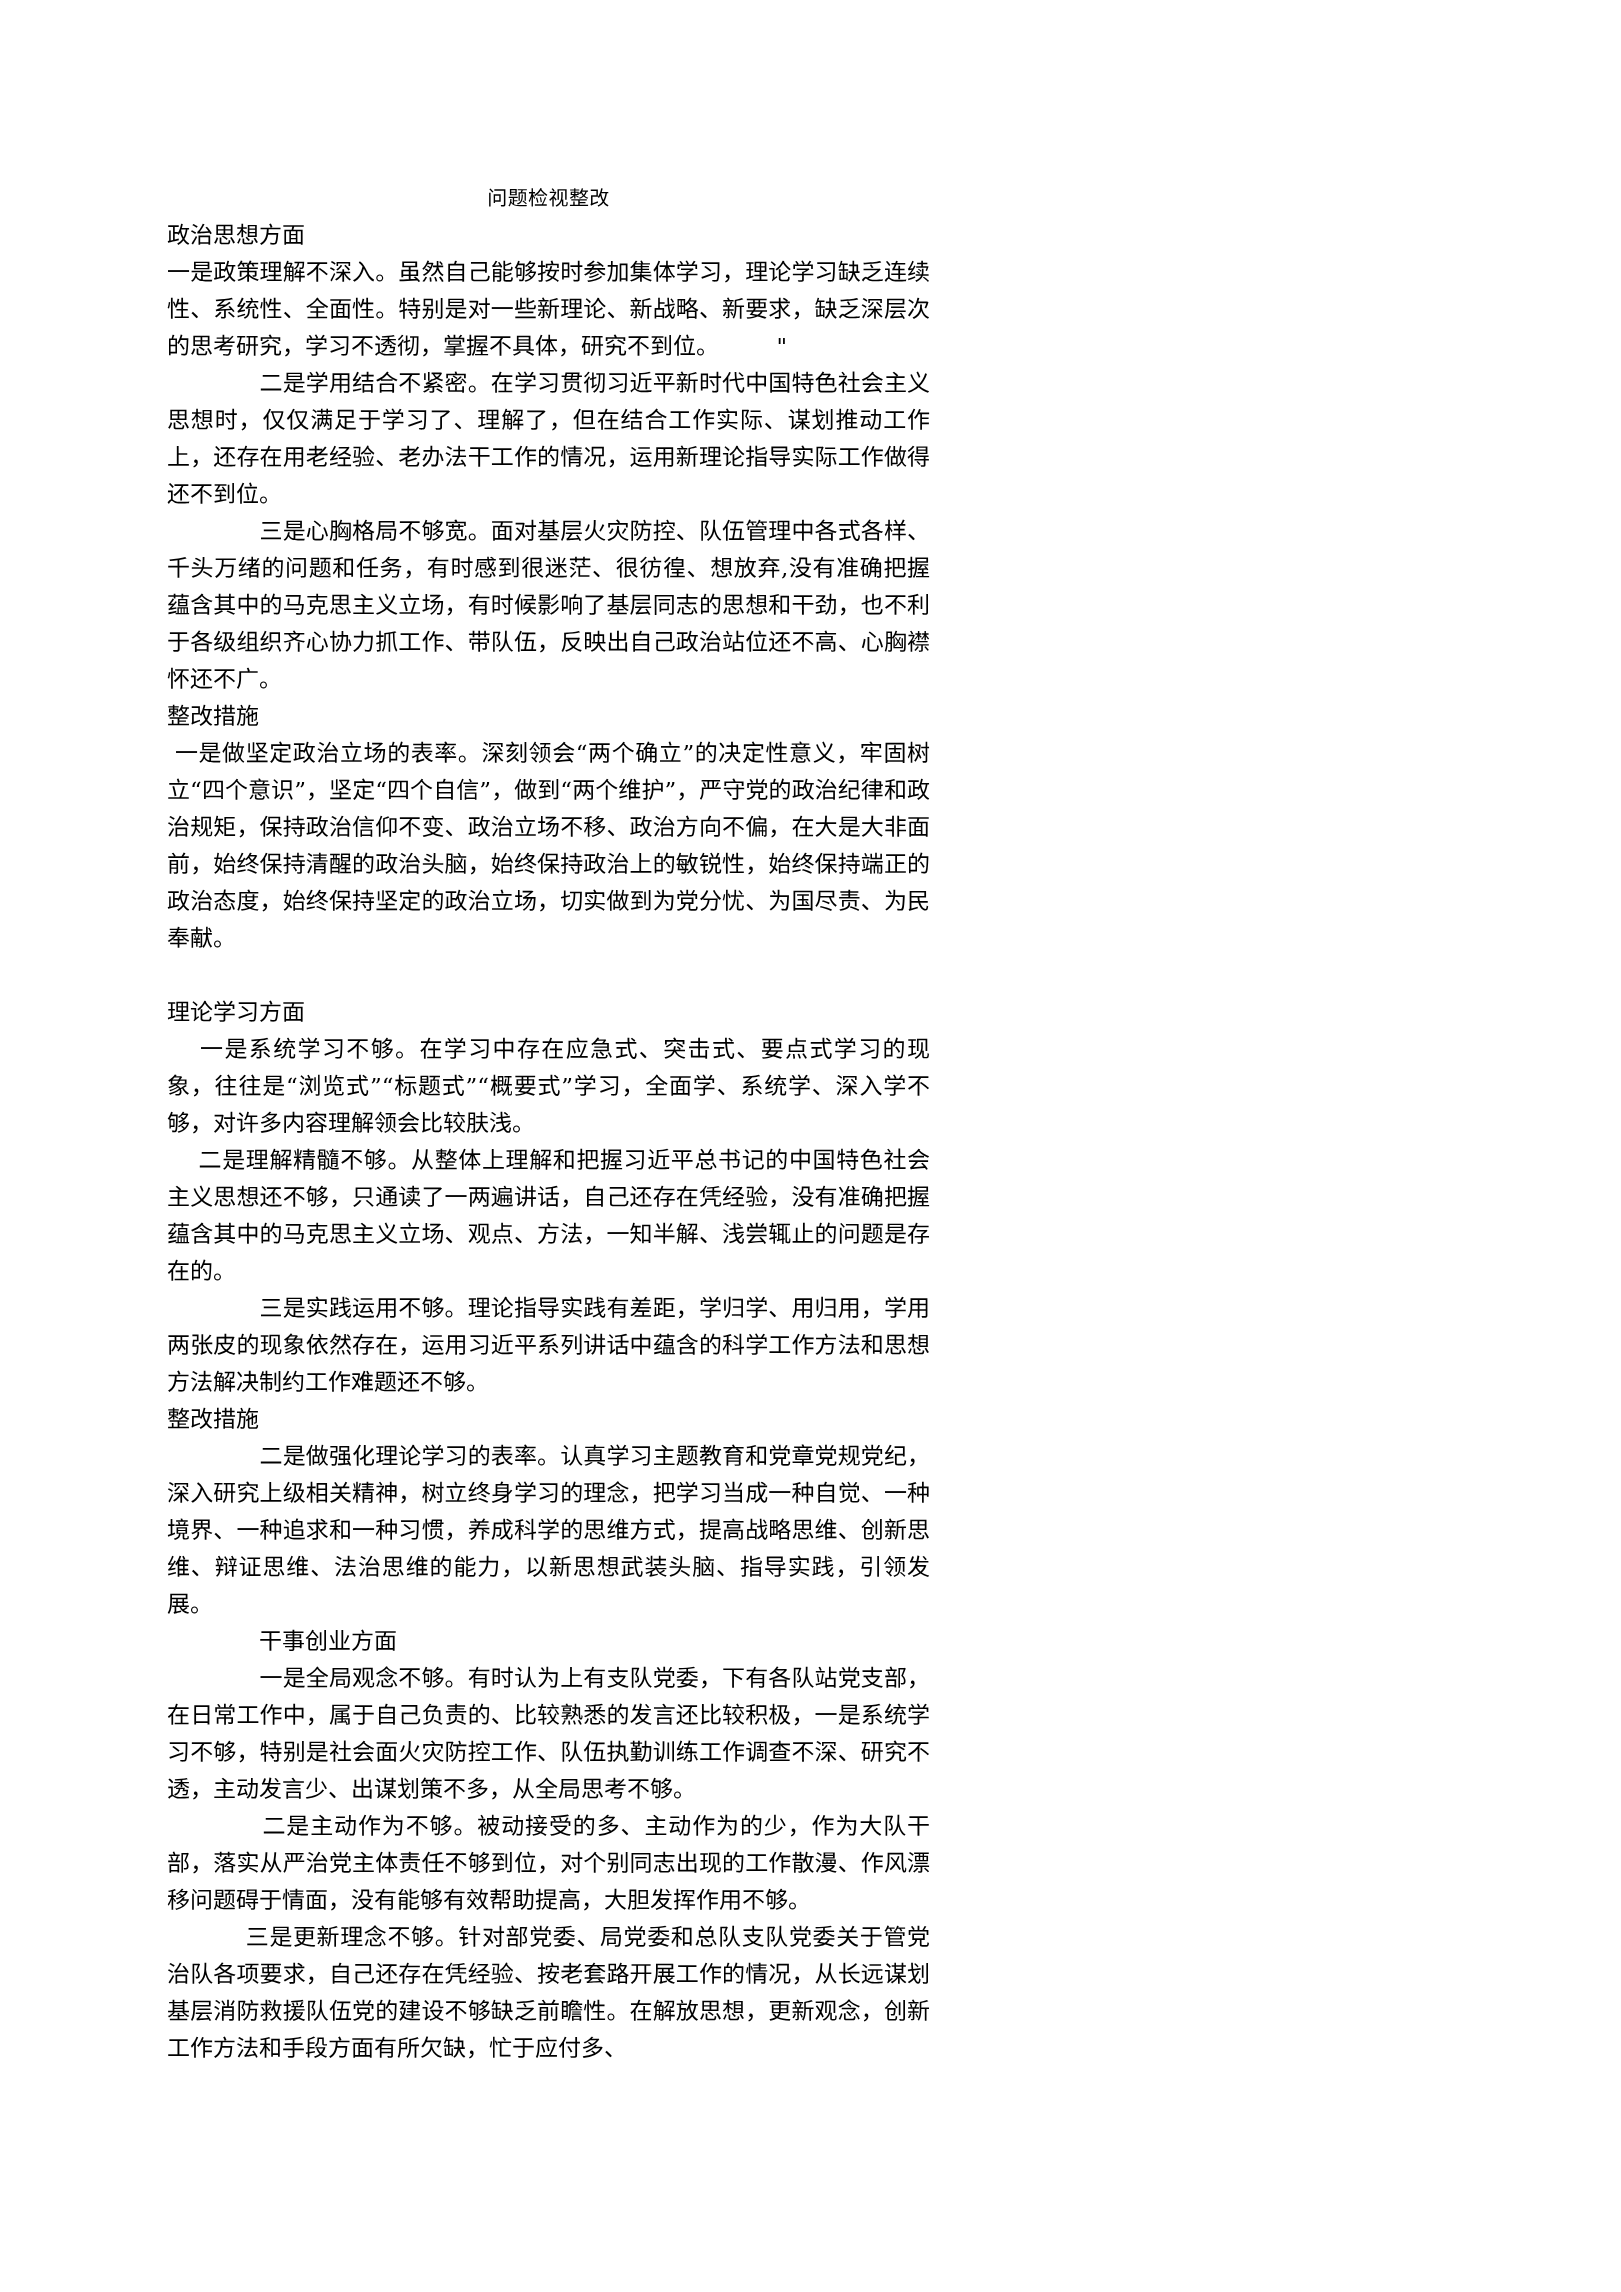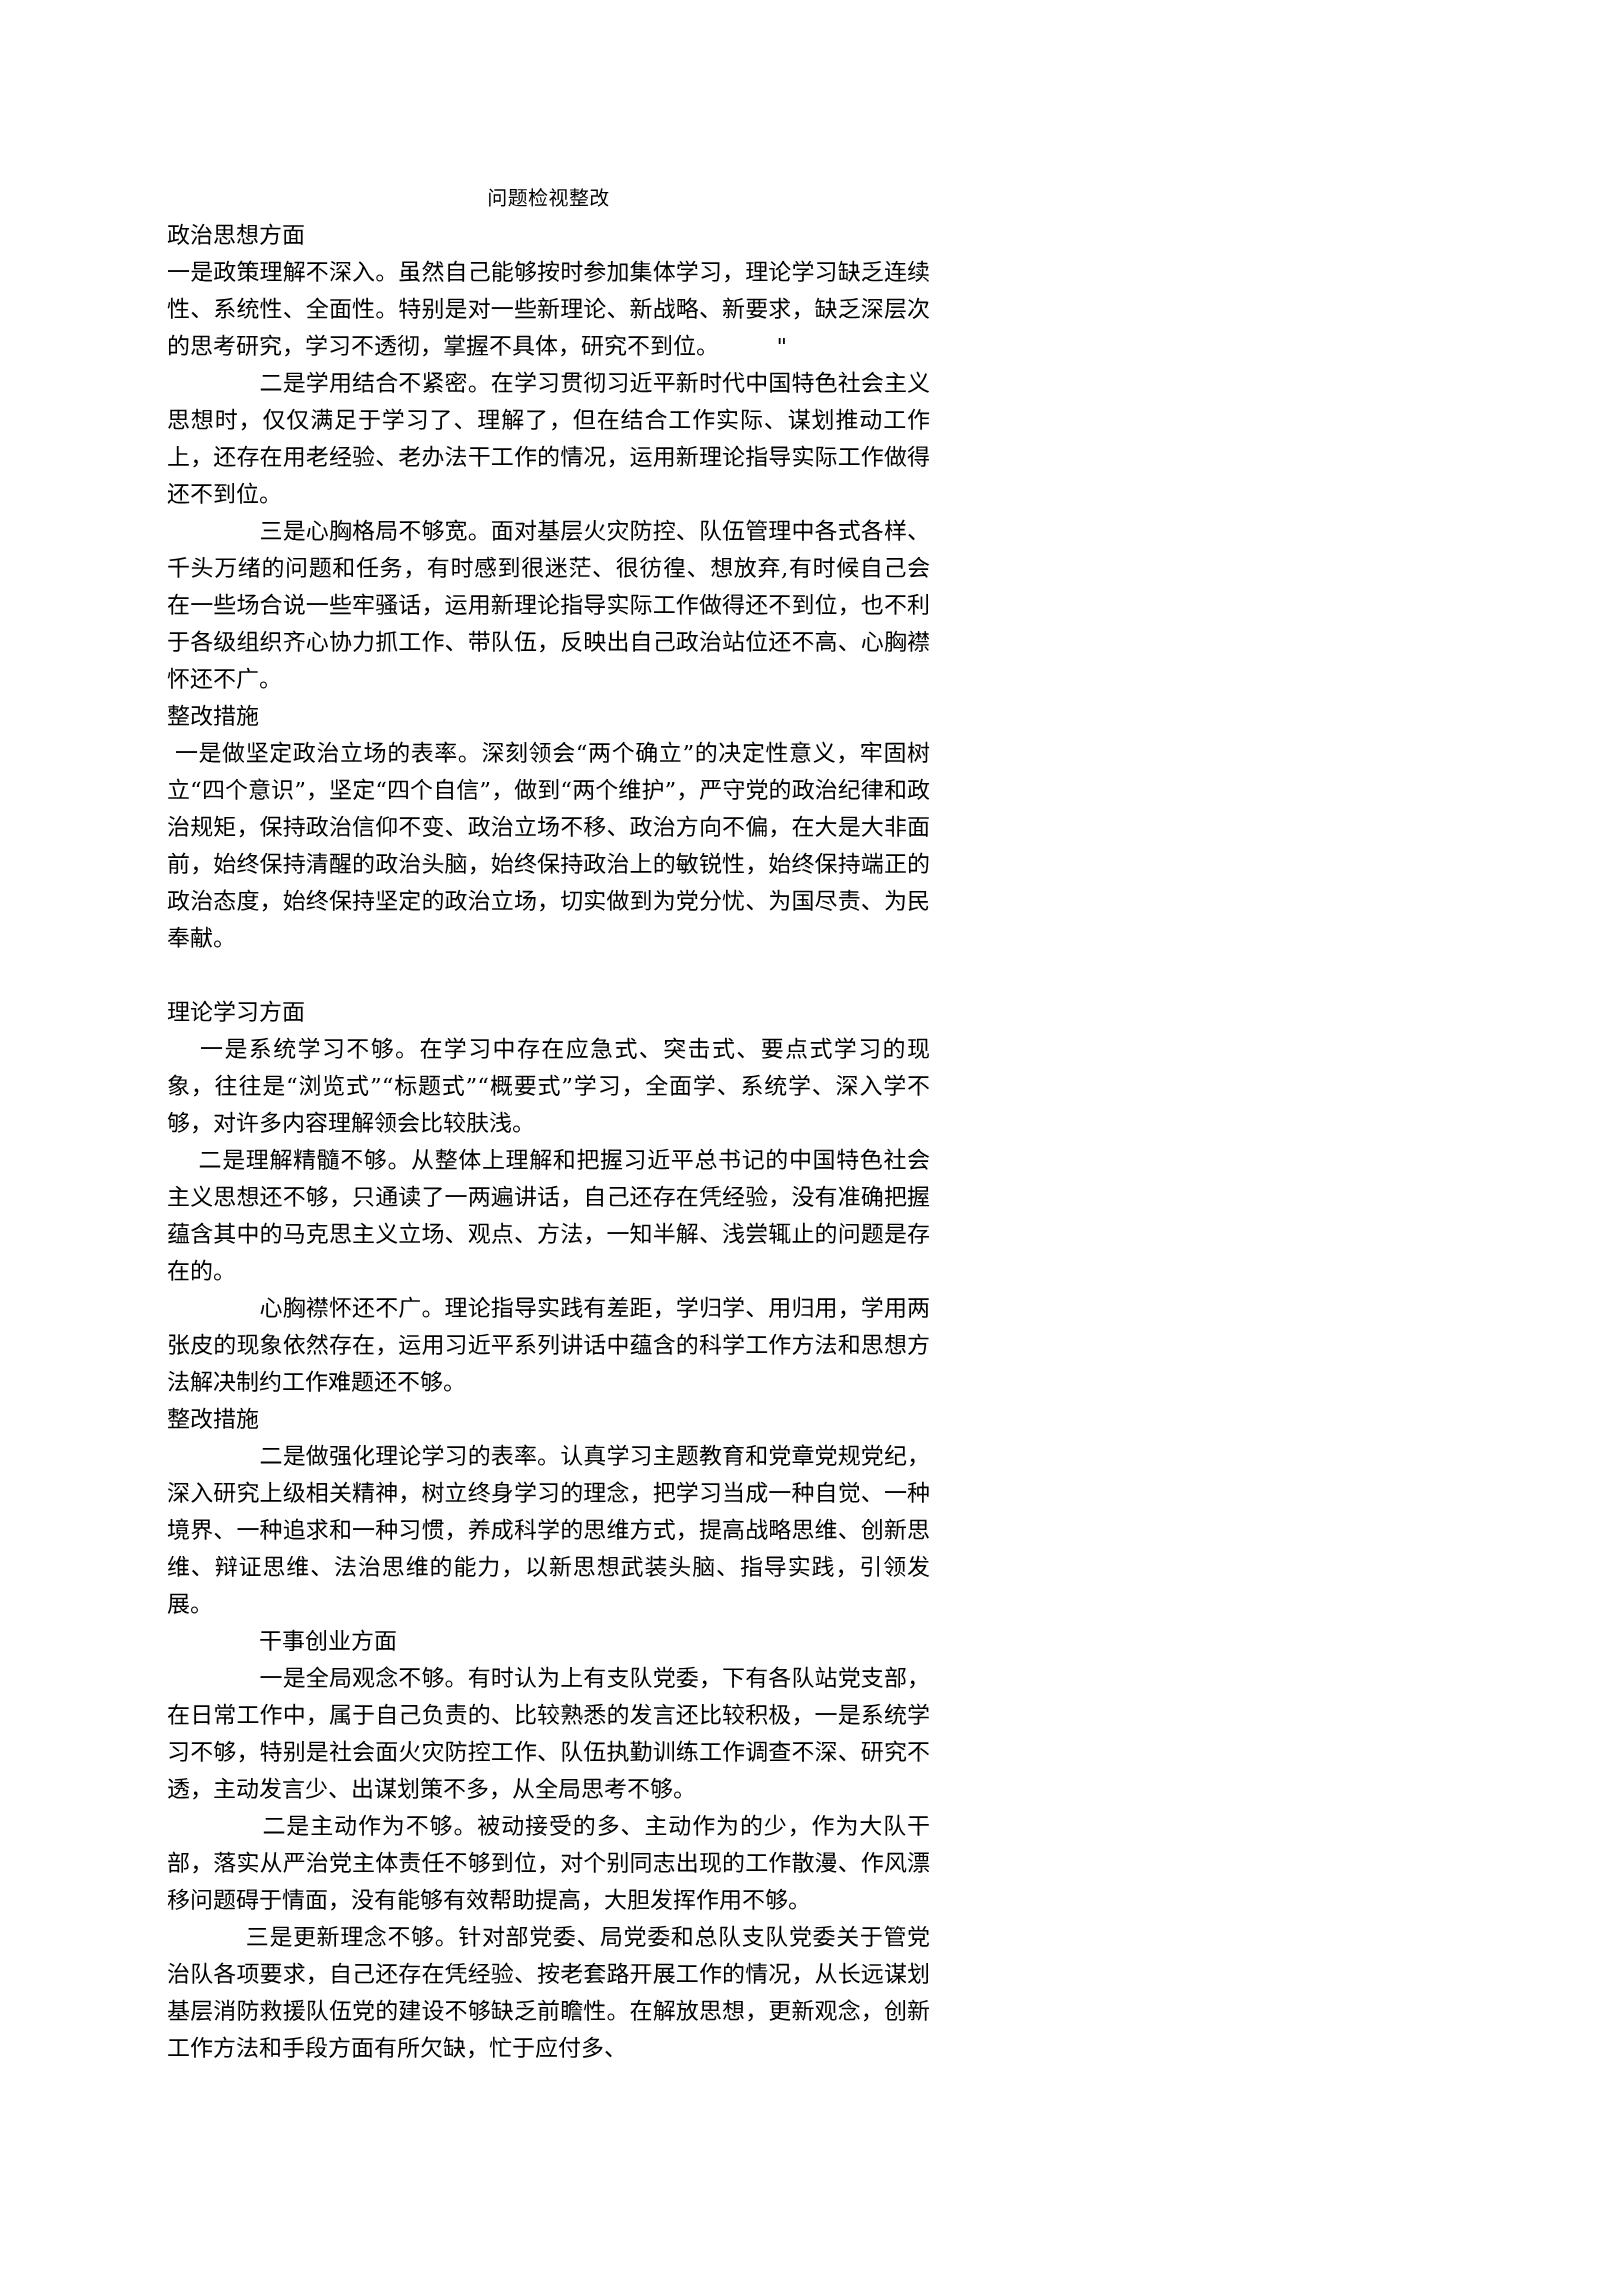--- a/index.html
+++ b/index.html
@@ -56,28 +56,28 @@
 </head>
 <body>
 
 <div class="page">
   <div class="doc-body">
     <div class="doc-title">问题检视整改</div>
     <div id="blocks-container">
         <div class="para heading">政治思想方面</div>
         <div class="para">一是政策理解不深入。虽然自己能够按时参加集体学习，理论学习缺乏连续性、系统性、全面性。特别是对一些新理论、新战略、新要求，缺乏深层次的思考研究，学习不透彻，掌握不具体，研究不到位。　　　"</div>
         <div class="para">　　　　二是学用结合不紧密。在学习贯彻习近平新时代中国特色社会主义思想时，仅仅满足于学习了、理解了，但在结合工作实际、谋划推动工作上，还存在用老经验、老办法干工作的情况，运用新理论指导实际工作做得还不到位。</div>
-        <div class="para">　　　　三是心胸格局不够宽。面对基层火灾防控、队伍管理中各式各样、千头万绪的问题和任务，有时感到很迷茫、很彷徨、想放弃,有时候自己会在一些场合说一些牢骚话，运用新理论指导实际工作做得还不到位，也不利于各级组织齐心协力抓工作、带队伍，反映出自己政治站位还不高、心胸襟怀还不广。</div>
+        <div class="para">　　　　三是心胸格局不够宽。面对基层火灾防控、队伍管理中各式各样、千头万绪的问题和任务，有时感到很迷茫、很彷徨、想放弃,没有准确把握蕴含其中的马克思主义立场，有时候影响了基层同志的思想和干劲，也不利于各级组织齐心协力抓工作、带队伍，反映出自己政治站位还不高、心胸襟怀还不广。</div>
         <div class="para heading">整改措施</div>
         <div class="para"> 一是做坚定政治立场的表率。深刻领会“两个确立”的决定性意义，牢固树立“四个意识”，坚定“四个自信”，做到“两个维护”，严守党的政治纪律和政治规矩，保持政治信仰不变、政治立场不移、政治方向不偏，在大是大非面前，始终保持清醒的政治头脑，始终保持政治上的敏锐性，始终保持端正的政治态度，始终保持坚定的政治立场，切实做到为党分忧、为国尽责、为民奉献。</div>
         <div class="para blank"></div>
         <div class="para heading">理论学习方面</div>
         <div class="para">　 一是系统学习不够。在学习中存在应急式、突击式、要点式学习的现象，往往是“浏览式”“标题式”“概要式”学习，全面学、系统学、深入学不够，对许多内容理解领会比较肤浅。</div>
         <div class="para">　 二是理解精髓不够。从整体上理解和把握习近平总书记的中国特色社会主义思想还不够，只通读了一两遍讲话，自己还存在凭经验，没有准确把握蕴含其中的马克思主义立场、观点、方法，一知半解、浅尝辄止的问题是存在的。</div>
-        <div class="para">　　　　心胸襟怀还不广。理论指导实践有差距，学归学、用归用，学用两张皮的现象依然存在，运用习近平系列讲话中蕴含的科学工作方法和思想方法解决制约工作难题还不够。</div>
+        <div class="para">　　　　三是实践运用不够。理论指导实践有差距，学归学、用归用，学用两张皮的现象依然存在，运用习近平系列讲话中蕴含的科学工作方法和思想方法解决制约工作难题还不够。</div>
         <div class="para heading">整改措施</div>
         <div class="para">　　　　二是做强化理论学习的表率。认真学习主题教育和党章党规党纪，深入研究上级相关精神，树立终身学习的理念，把学习当成一种自觉、一种境界、一种追求和一种习惯，养成科学的思维方式，提高战略思维、创新思维、辩证思维、法治思维的能力，以新思想武装头脑、指导实践，引领发展。</div>
         <div class="para">　　　　干事创业方面</div>
         <div class="para">　　　　一是全局观念不够。有时认为上有支队党委，下有各队站党支部，在日常工作中，属于自己负责的、比较熟悉的发言还比较积极，一是系统学习不够，特别是社会面火灾防控工作、队伍执勤训练工作调查不深、研究不透，主动发言少、出谋划策不多，从全局思考不够。</div>
         <div class="para">　　　　二是主动作为不够。被动接受的多、主动作为的少，作为大队干部，落实从严治党主体责任不够到位，对个别同志出现的工作散漫、作风漂移问题碍于情面，没有能够有效帮助提高，大胆发挥作用不够。</div>
         <div class="para">　　　 三是更新理念不够。针对部党委、局党委和总队支队党委关于管党治队各项要求，自己还存在凭经验、按老套路开展工作的情况，从长远谋划基层消防救援队伍党的建设不够缺乏前瞻性。在解放思想，更新观念，创新工作方法和手段方面有所欠缺，忙于应付多、</div>
       </div>
   </div>
 </div>
 

